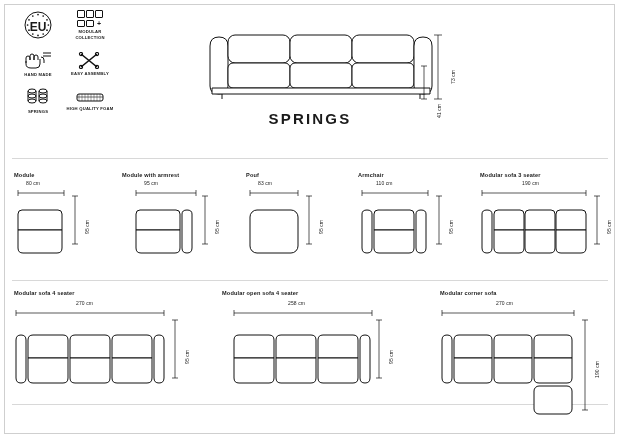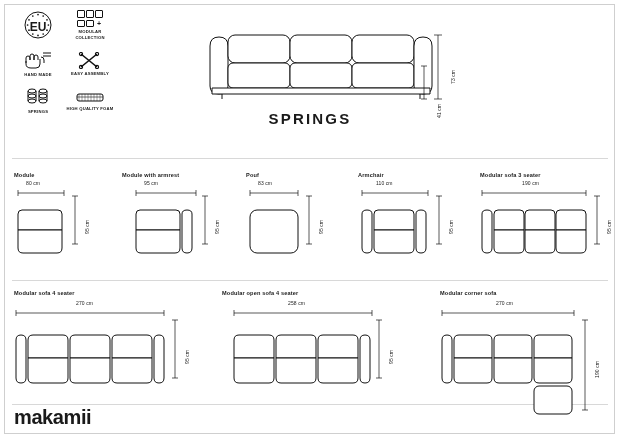--- a/index.html
+++ b/index.html
@@ -477,14 +477,13 @@
         <path d="M2 5 L134 5 M2 2 L2 8 M134 2 L134 8" stroke="#111" stroke-width=".7" fill="none"></path>
       </svg>
       <div class="dim" style="position:absolute; left:56px; top:2px;">270 cm</div>
       <svg width="10" height="100" viewBox="0 0 10 100" style="position:absolute; left:140px; top:18px;">
         <path d="M5 4 L5 94 M2 4 L8 4 M2 94 L8 94" stroke="#111" stroke-width=".7" fill="none"></path>
       </svg>
       <div class="dim-v" style="position:absolute; left:154px; top:80px;">190 cm</div>
     </div>
   </div>
 
-  <div class="logo">makamii</div>
 </div>
 
 </body></html>

